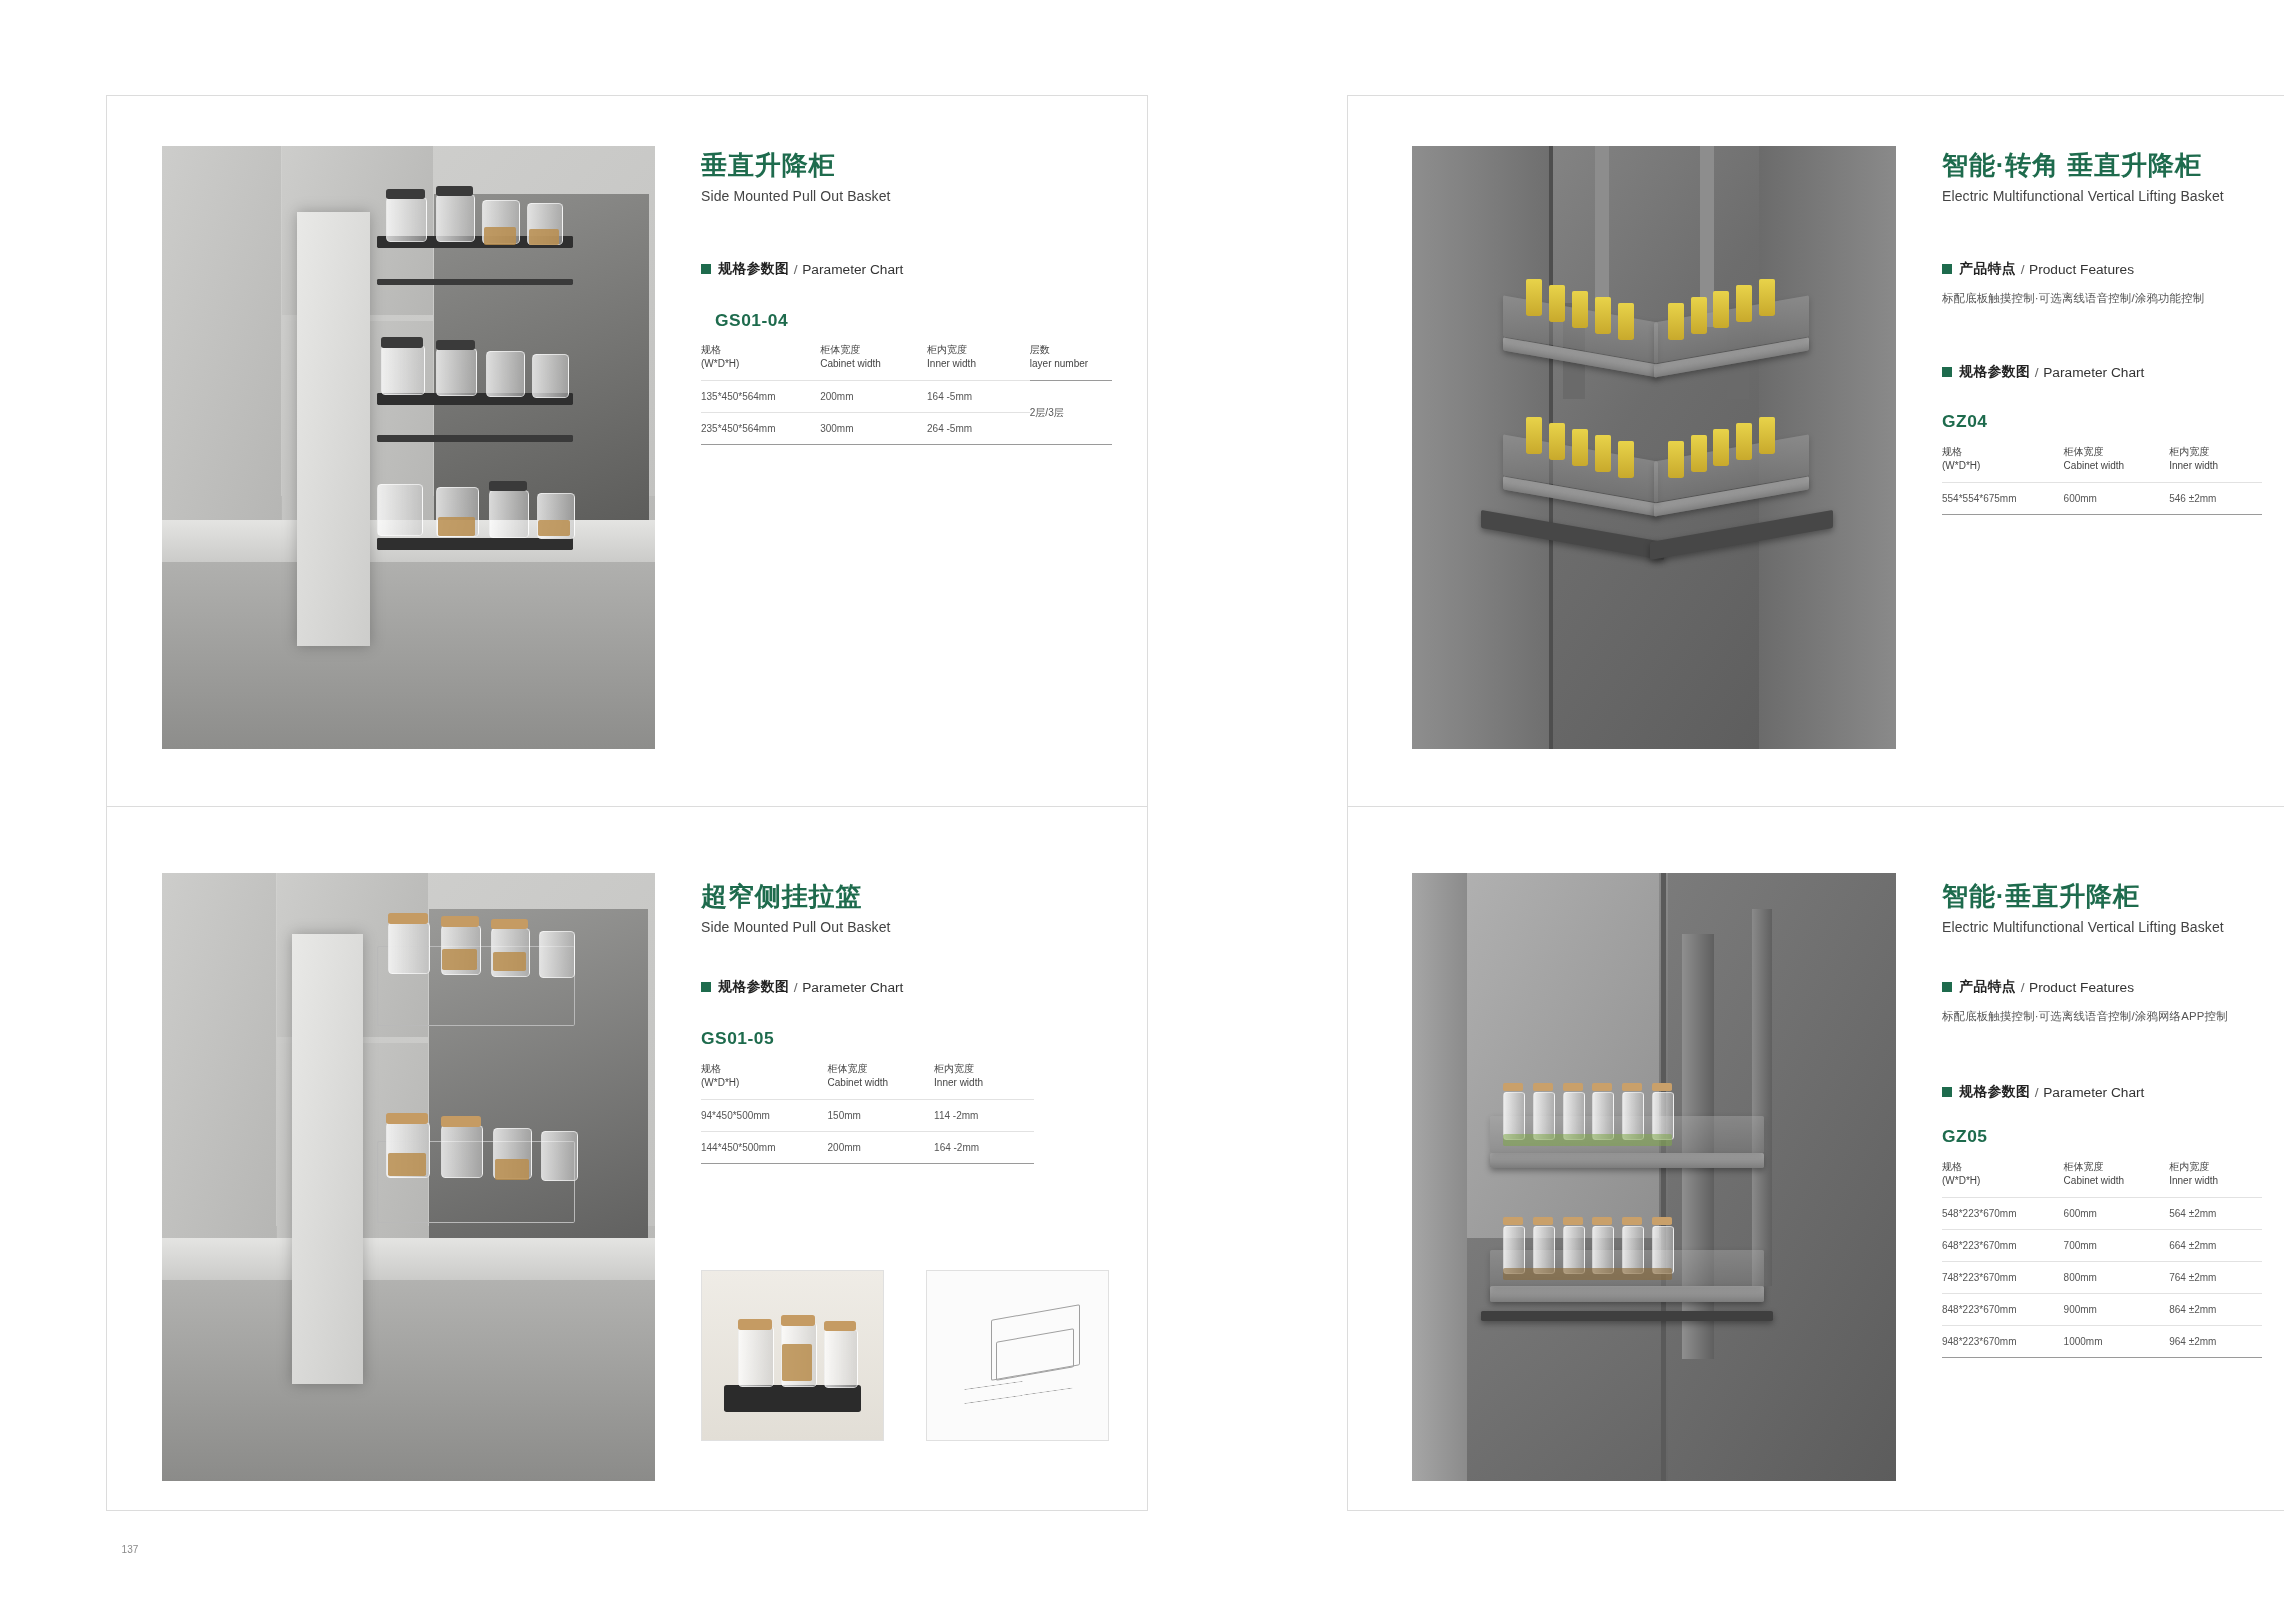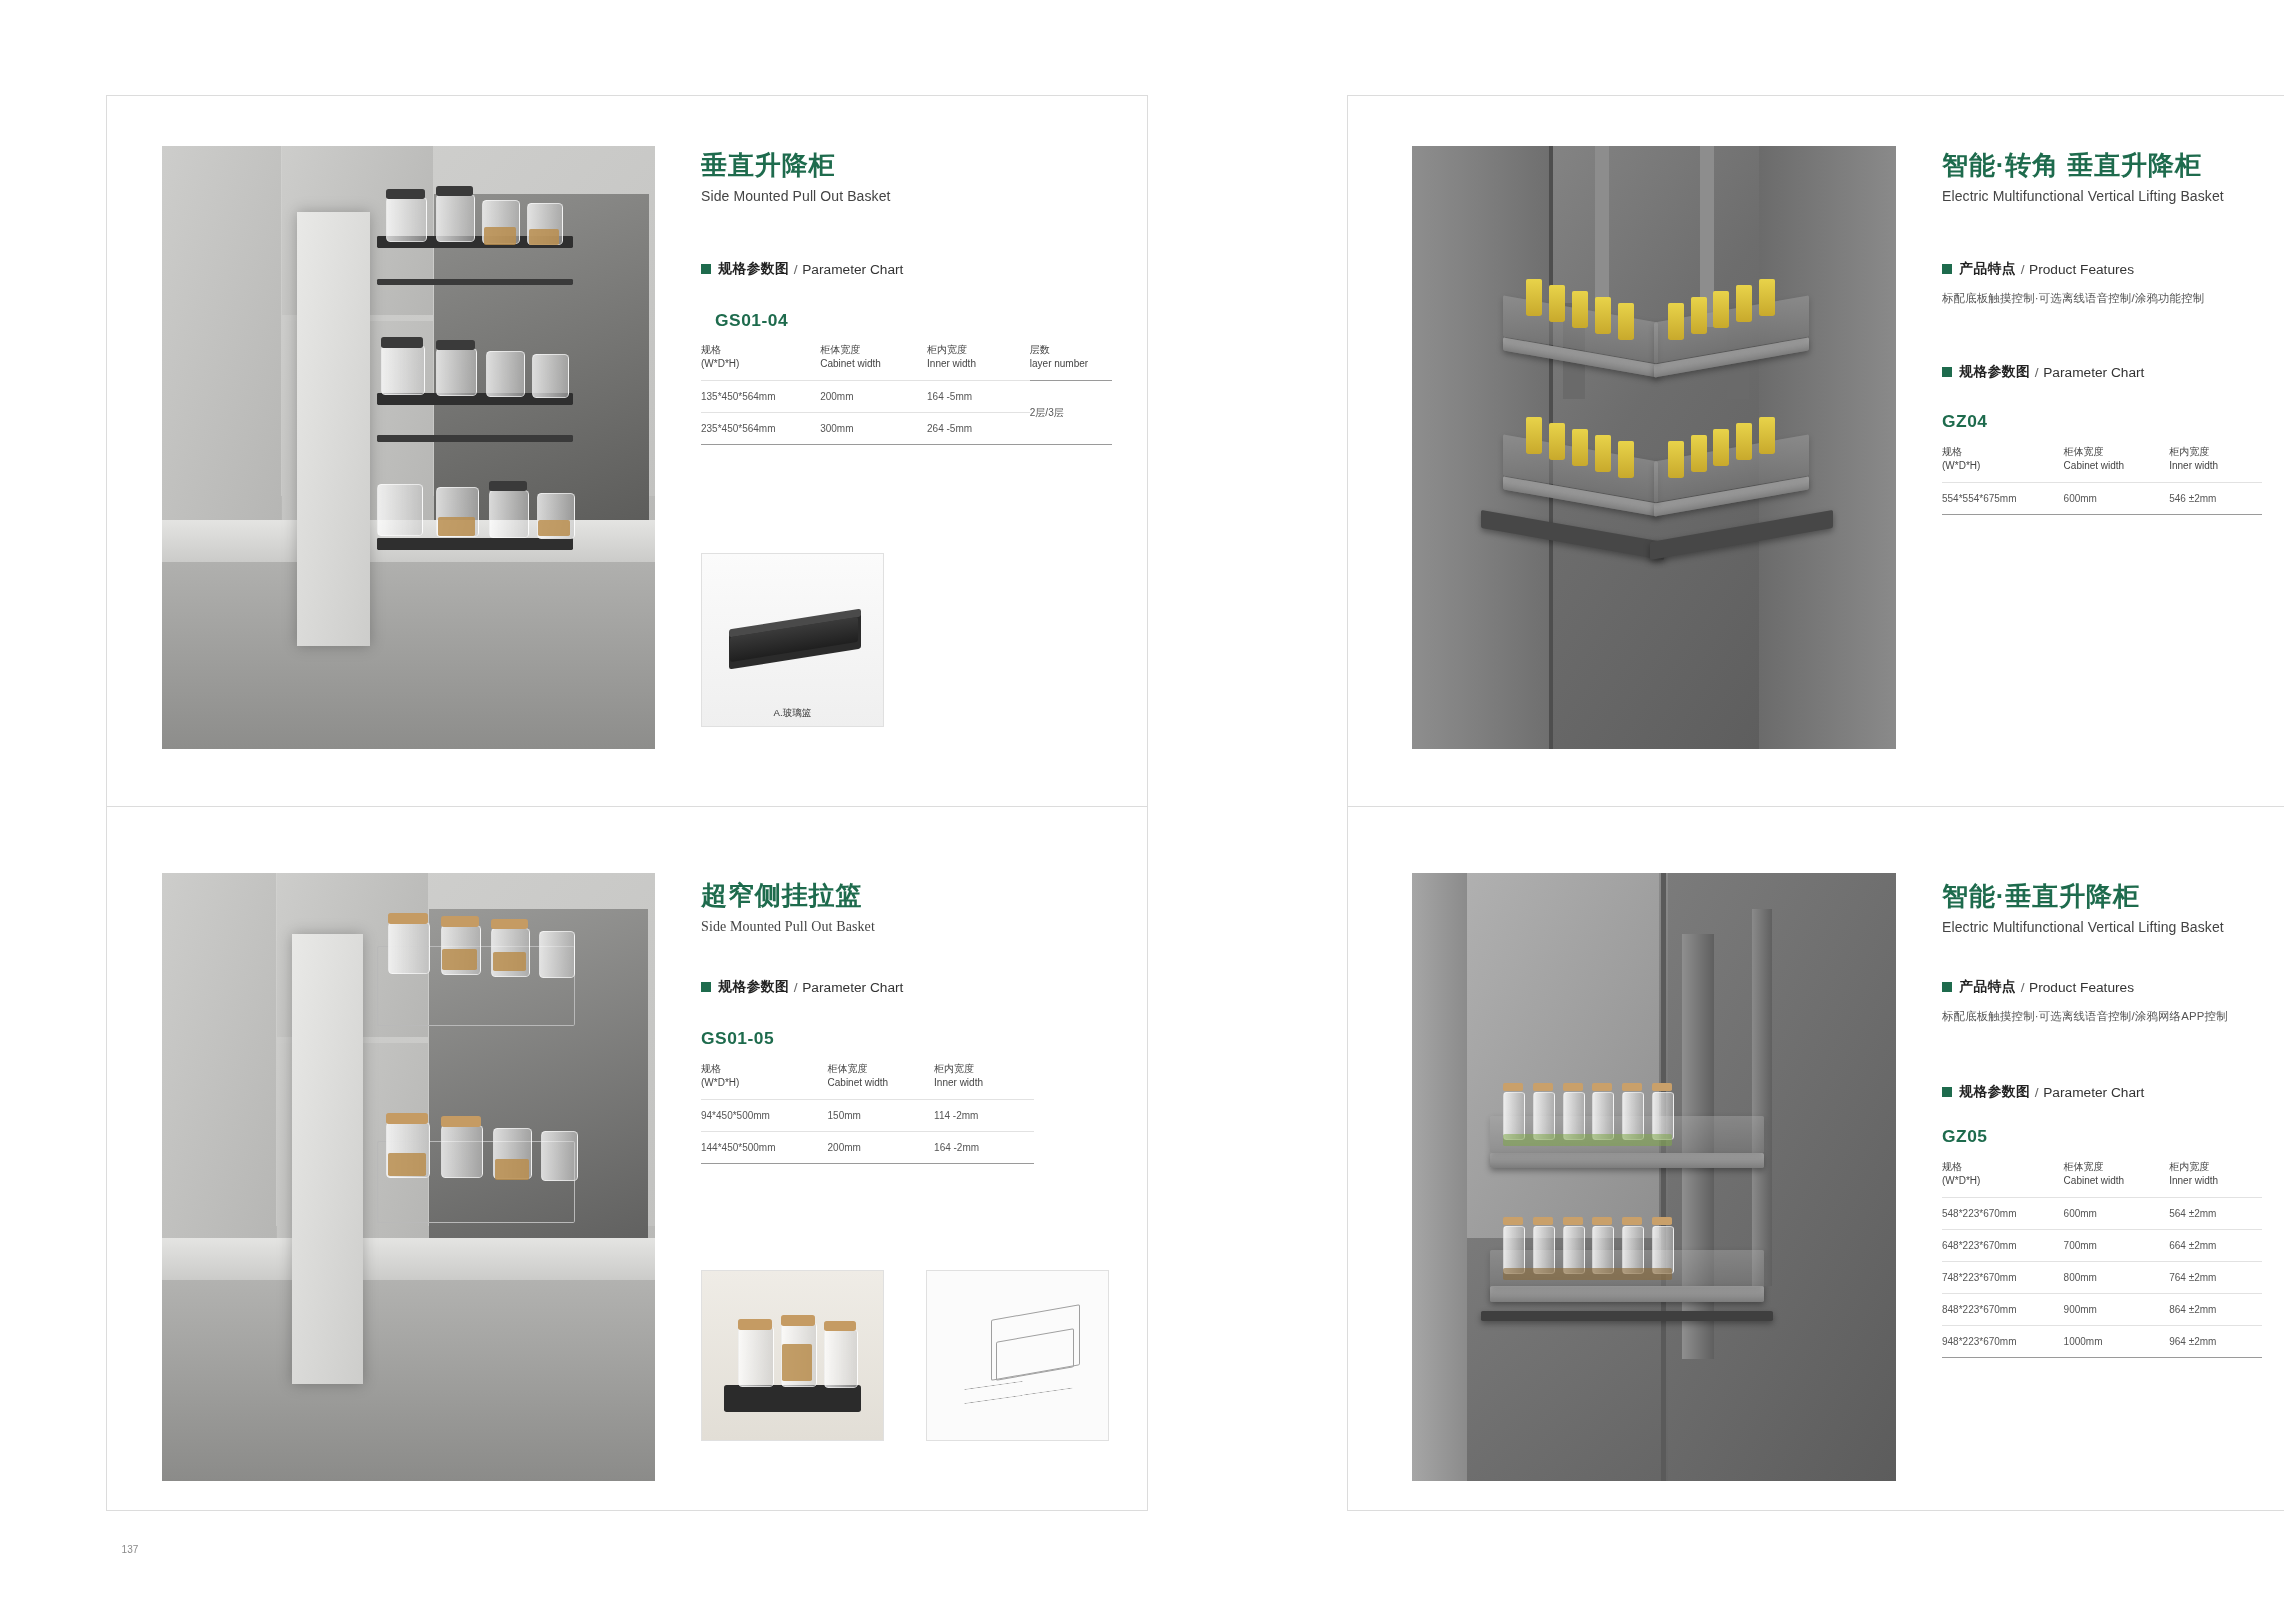--- a/index.html
+++ b/index.html
@@ -143,28 +143,20 @@
               <td>235*450*564mm</td>
               <td>300mm</td>
               <td>264  -5mm</td>
             </tr>
           </tbody>
         </table>
         <div style="border-top:0.5px solid #9a9a9a;margin-top:0;"></div>
       </div>
 
       <div class="thumbs" style="left:594px;top:457px;">
-        <div class="thumb" style="width:183px;height:174px;margin-right:42px;">
-          <div class="th-basket">
-            <div class="bk" style="left:26.5px;top:69px;width:132px;height:36px;transform:skewY(-9deg);"></div>
-            <div class="bk" style="left:26.5px;top:65px;width:132px;height:8.2px;background:#4a4a4a;transform:skewY(-9deg);"></div>
-            <div class="bk" style="left:28px;top:73px;width:128px;height:25px;background:linear-gradient(180deg,#3a3a3a,#1f1f1f);transform:skewY(-9deg);"></div>
-          </div>
-          <div class="thumb-label">A.玻璃篮</div>
-        </div>
       </div>
 
       <div class="photo" style="left:55px;top:777px;width:493px;height:608px;">
         <div class="img-kitchen">
           <div class="k-wall"></div>
           <div class="k-panel" style="left:0;top:0;width:114px;height:60%;"></div>
           <div class="k-panel" style="left:115px;top:0;width:151px;height:27%;"></div>
           <div class="k-panel" style="left:115px;top:28%;width:151px;height:32%;"></div>
           <div class="k-dark" style="left:267px;top:6%;width:219px;height:54%;background:linear-gradient(160deg,#9a9a98,#616160);"></div>
           <div class="k-counter" style="top:60%;"></div>
@@ -185,21 +177,21 @@
           <div class="jar-lid" style="left:224px;top:39.5%;width:42px;height:11px;"></div>
           <div class="grain" style="left:226px;top:46%;width:38px;height:23px;"></div>
           <div class="jar" style="left:279px;top:41.5%;width:40px;height:51px;"></div>
           <div class="jar-lid" style="left:279px;top:40%;width:40px;height:11px;"></div>
           <div class="jar" style="left:331px;top:42%;width:37px;height:49px;"></div>
           <div class="grain" style="left:333px;top:47%;width:34px;height:21px;"></div>
           <div class="jar" style="left:379px;top:42.5%;width:35px;height:48px;"></div>
         </div>
       </div>
 
-      <div class="block" style="left:594px;top:786px;width:411px;font-family:Liberation Serif, serif;">
+      <div class="block" style="left:594px;top:786px;width:411px;">
         <div class="title-cn">超窄侧挂拉篮</div>
         <div class="title-en">Side Mounted Pull Out Basket</div>
       </div>
 
       <div class="block" style="left:594px;top:882px;width:411px;">
         <div class="sec-head">
           <span class="sq"></span>
           <span class="sec-cn">规格参数图</span>
           <span class="sec-sep">/</span>
           <span class="sec-en">Parameter Chart</span>

